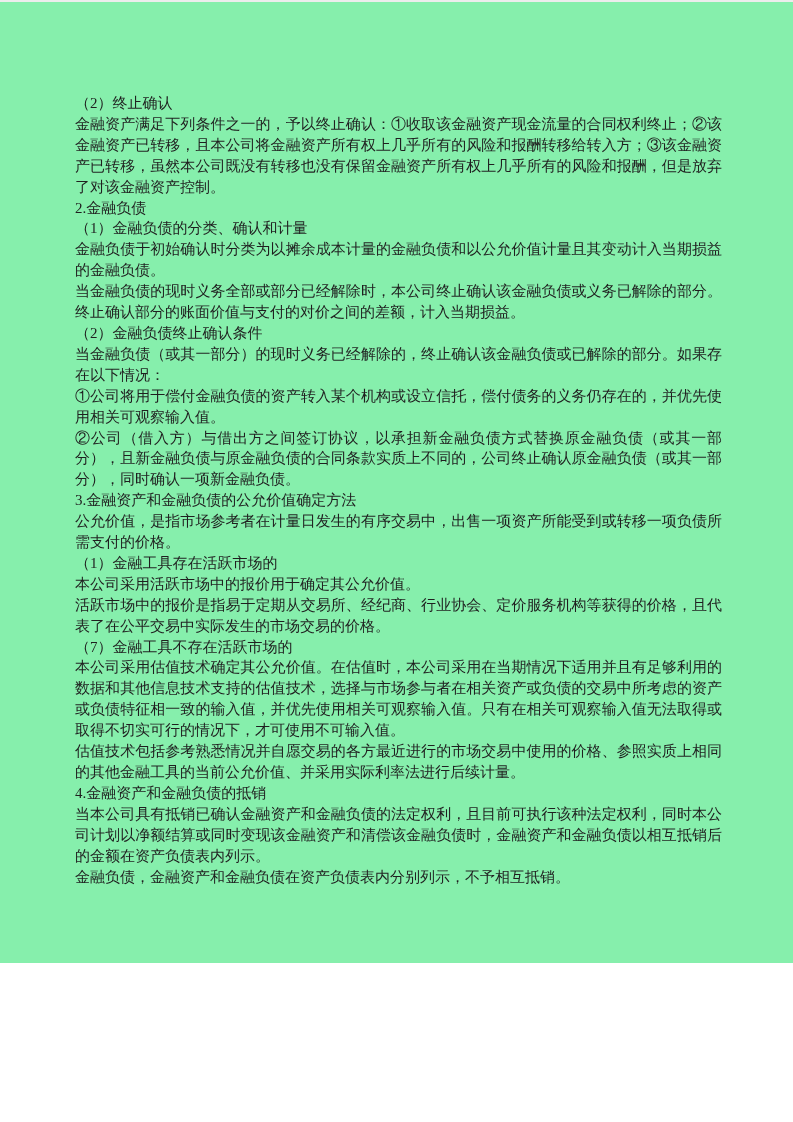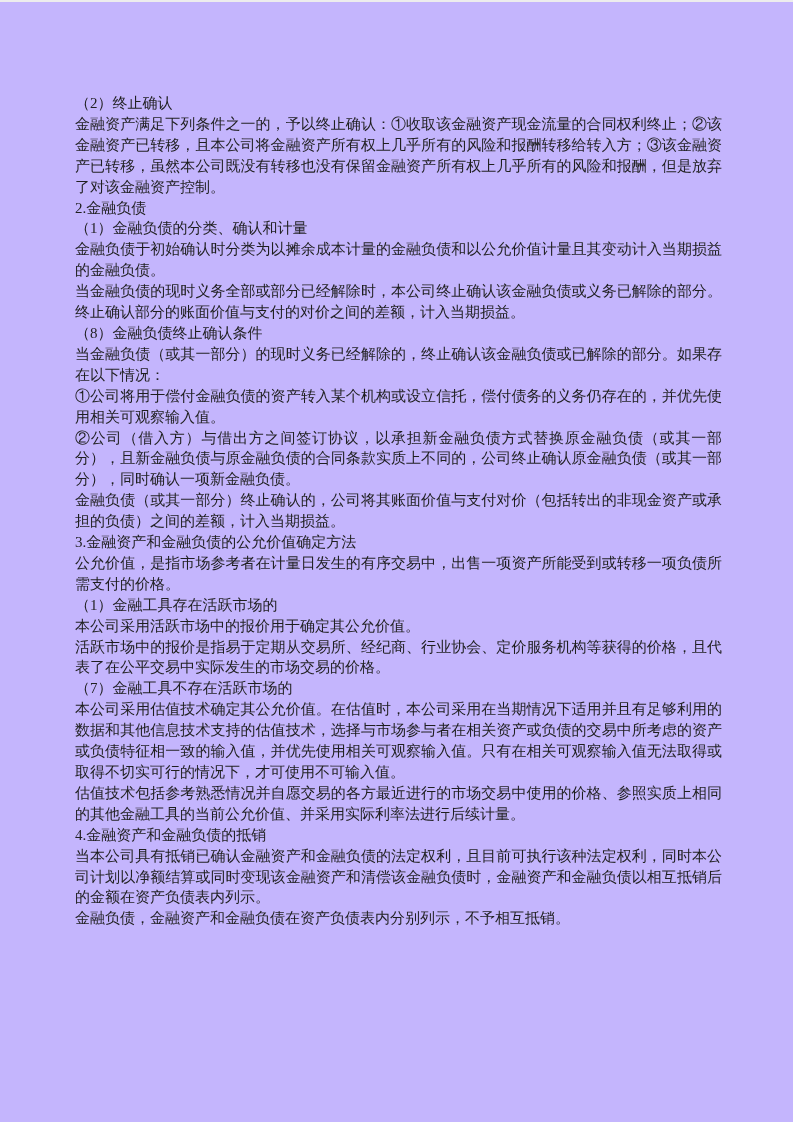--- a/index.html
+++ b/index.html
@@ -3,22 +3,22 @@
 <meta charset="utf-8">
 <style>
   html, body {
     margin: 0;
     padding: 0;
     background: #ffffff;
   }
   .page {
     position: relative;
     width: 793px;
-    height: 1122px;
-    background: #c4b5fd;
+    height: 963px;
+    background: #86efac;
     overflow: hidden;
     text-decoration: underline;
   }
   .scan-edge {
     position: absolute;
     top: 0;
     left: 0;
     right: 0;
     height: 2px;
     background: #ededed;
@@ -46,25 +46,24 @@
 
 <div class="page">
   <div class="scan-edge"></div>
   <div class="content">
     <p>（2）终止确认</p>
     <p>金融资产满足下列条件之一的，予以终止确认：①收取该金融资产现金流量的合同权利终止；②该金融资产已转移，且本公司将金融资产所有权上几乎所有的风险和报酬转移给转入方；③该金融资产已转移，虽然本公司既没有转移也没有保留金融资产所有权上几乎所有的风险和报酬，但是放弃了对该金融资产控制。</p>
     <p>2.金融负债</p>
     <p>（1）金融负债的分类、确认和计量</p>
     <p>金融负债于初始确认时分类为以摊余成本计量的金融负债和以公允价值计量且其变动计入当期损益的金融负债。</p>
     <p>当金融负债的现时义务全部或部分已经解除时，本公司终止确认该金融负债或义务已解除的部分。终止确认部分的账面价值与支付的对价之间的差额，计入当期损益。</p>
-    <p>（8）金融负债终止确认条件</p>
+    <p>（2）金融负债终止确认条件</p>
     <p>当金融负债（或其一部分）的现时义务已经解除的，终止确认该金融负债或已解除的部分。如果存在以下情况：</p>
     <p>①公司将用于偿付金融负债的资产转入某个机构或设立信托，偿付债务的义务仍存在的，并优先使用相关可观察输入值。</p>
     <p>②公司（借入方）与借出方之间签订协议，以承担新金融负债方式替换原金融负债（或其一部分），且新金融负债与原金融负债的合同条款实质上不同的，公司终止确认原金融负债（或其一部分），同时确认一项新金融负债。</p>
-    <p>金融负债（或其一部分）终止确认的，公司将其账面价值与支付对价（包括转出的非现金资产或承担的负债）之间的差额，计入当期损益。</p>
     <p>3.金融资产和金融负债的公允价值确定方法</p>
     <p>公允价值，是指市场参考者在计量日发生的有序交易中，出售一项资产所能受到或转移一项负债所需支付的价格。</p>
     <p>（1）金融工具存在活跃市场的</p>
     <p>本公司采用活跃市场中的报价用于确定其公允价值。</p>
     <p>活跃市场中的报价是指易于定期从交易所、经纪商、行业协会、定价服务机构等获得的价格，且代表了在公平交易中实际发生的市场交易的价格。</p>
     <p>（7）金融工具不存在活跃市场的</p>
     <p>本公司采用估值技术确定其公允价值。在估值时，本公司采用在当期情况下适用并且有足够利用的数据和其他信息技术支持的估值技术，选择与市场参与者在相关资产或负债的交易中所考虑的资产或负债特征相一致的输入值，并优先使用相关可观察输入值。只有在相关可观察输入值无法取得或取得不切实可行的情况下，才可使用不可输入值。</p>
     <p>估值技术包括参考熟悉情况并自愿交易的各方最近进行的市场交易中使用的价格、参照实质上相同的其他金融工具的当前公允价值、并采用实际利率法进行后续计量。</p>
     <p>4.金融资产和金融负债的抵销</p>
     <p>当本公司具有抵销已确认金融资产和金融负债的法定权利，且目前可执行该种法定权利，同时本公司计划以净额结算或同时变现该金融资产和清偿该金融负债时，金融资产和金融负债以相互抵销后的金额在资产负债表内列示。</p>

